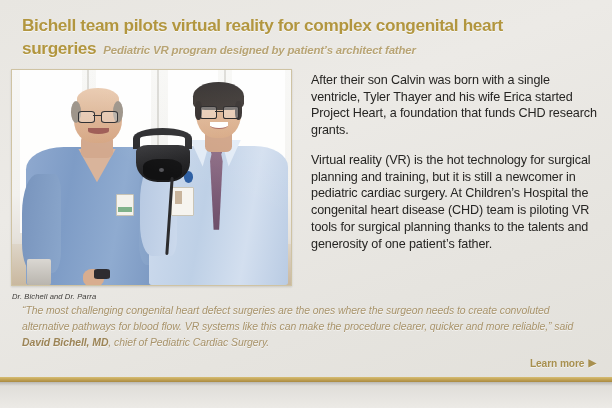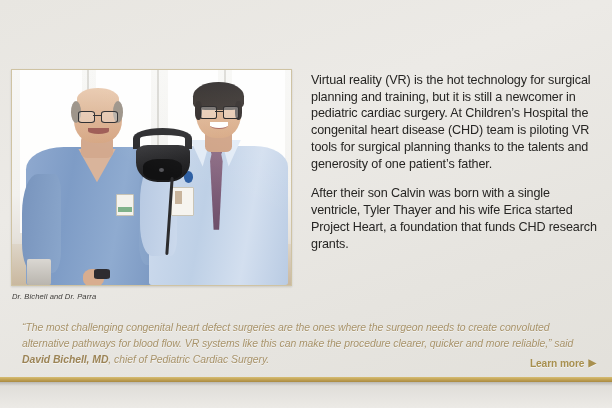--- a/index.html
+++ b/index.html
@@ -154,21 +154,21 @@
   .copy{position:absolute;left:311px;top:72px;width:291px;}
   .copy p{
     margin:0 0 13px 0;
     font-size:12.6px;line-height:1.33;color:#262523;
     letter-spacing:-0.12px;
   }
   .copy p:last-child{margin-bottom:0;}
 
   
   .quote{
-    position:absolute;left:22px;top:320px;width:572px;
+    position:absolute;left:22px;top:303px;width:572px;
     font-style:italic;font-size:10.4px;line-height:1.55;
     color:#a8936a;letter-spacing:-0.05px;
     text-shadow:0 1px 0 rgba(255,255,255,.55);
   }
   .quote b{font-weight:bold;color:#9c8456;}
 
   .learn{
     position:absolute;right:16px;top:358px;
     font-size:10.2px;font-weight:bold;color:#a8904f;
     letter-spacing:-0.1px;display:flex;gap:4px;
@@ -185,20 +185,26 @@
   .rule-shadow{position:absolute;left:0;right:0;top:382px;height:4px;
     background:linear-gradient(180deg,rgba(0,0,0,.17),rgba(0,0,0,0));}
   .footer-space{position:absolute;left:0;right:0;top:382px;bottom:0;
     background:linear-gradient(180deg,#dedcd7,#eceae6);}
 </style>
 </head>
 <body>
 
 <div class="card">
 
+  <div class="header">
+    <h1 class="title">
+      <span>Bichell team pilots virtual reality for complex congenital</span>
+      <span class="line2">heart surgeries</span><span class="subtitle">Pediatric VR program designed by patient’s architect father</span>
+    </h1>
+  </div>
 
   <div class="photo-wrap">
     <div class="photo">
       <div class="bg">
         <div class="pane p1"></div>
           <div class="pane p2"></div>
         <div class="pane p3"></div>
           <div class="pane p4"></div>
         <div class="mullion" style="left:27%"></div>
         <div class="mullion" style="left:52%"></div>
@@ -259,22 +265,22 @@
         <div class="cable"></div>
       </div>
 
       <div class="photo-gloss"></div>
     </div>
   </div>
 
   <div class="caption">Dr. Bichell and Dr. Parra</div>
 
   <div class="copy">
+    <p>After their son Calvin was born with a single ventricle, Tyler Thayer and his wife Erica started Project Heart, a foundation that funds CHD research grants.</p>
     <p>Virtual reality (VR) is the hot technology for surgical planning and training, but it is still a newcomer in pediatric cardiac surgery. At Children’s Hospital the congenital heart disease (CHD) team is piloting VR tools for surgical planning thanks to the talents and generosity of one patient’s father.</p>
-    <p>After their son Calvin was born with a single ventricle, Tyler Thayer and his wife Erica started Project Heart, a foundation that funds CHD research grants.</p>
   </div>
 
   <div class="quote"><span>“The most challenging congenital heart defect surgeries are the ones where the surgeon needs to create convoluted alternative pathways for blood flow. VR systems like this can make the procedure clearer, quicker and more reliable,” said </span><b>David Bichell, MD</b><span>, chief of Pediatric Cardiac Surgery.</span></div>
 
   <div class="learn">
     <span>Learn more</span>
     <span class="arrow">▶</span>
   </div>
 
   <div class="footer-space"></div>

